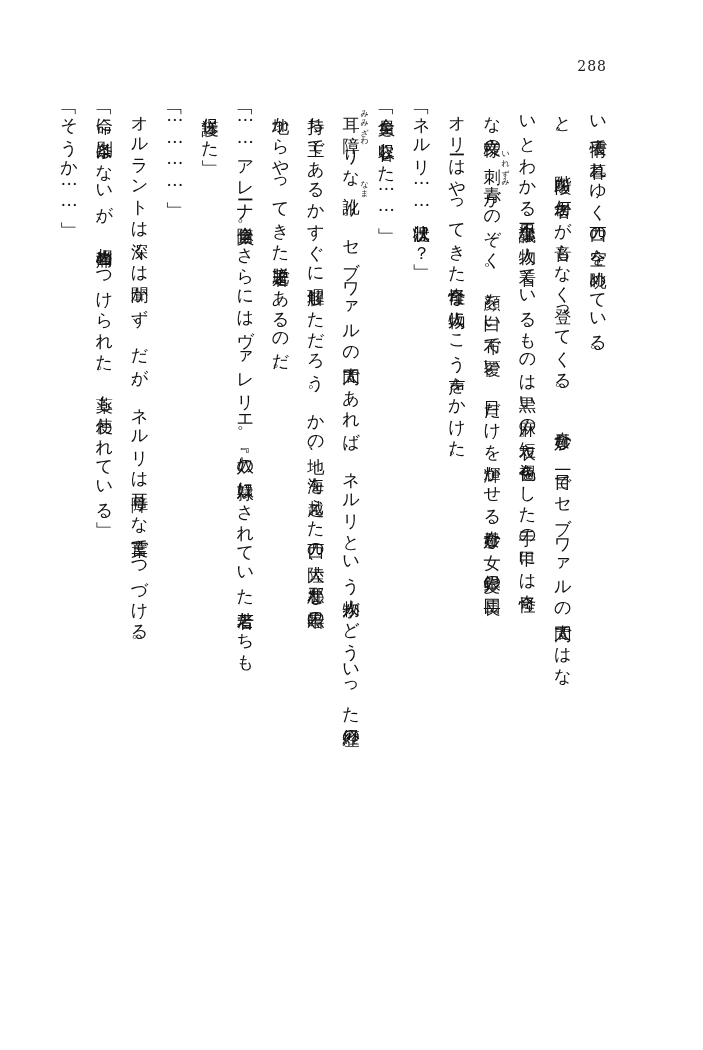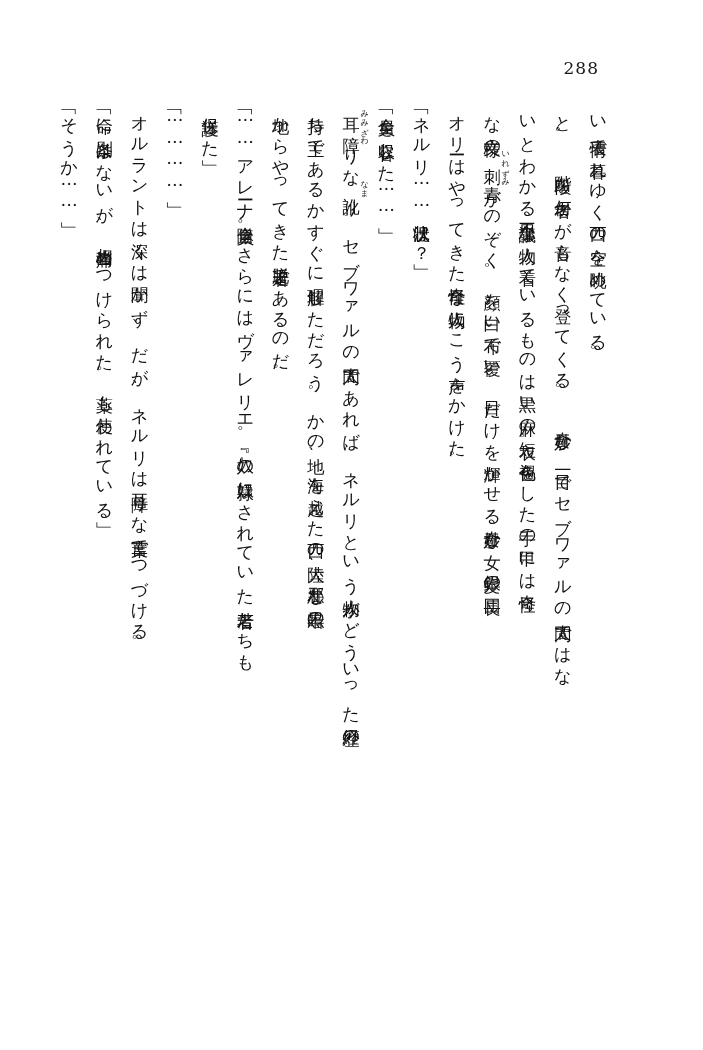--- a/index.html
+++ b/index.html
@@ -20,22 +20,22 @@
     position: absolute;
     left: 0;
     top: 0;
     width: 703px;
     height: 1050px;
   }
 
   .page-number {
     position: absolute;
     top: 58px;
-    right: 104px;
-    font-size: 17px;
+    right: 96px;
+    font-size: 14px;
     letter-spacing: 1px;
     color: #1a1a1a;
     font-family: "DejaVu Serif", "Liberation Serif", serif;
   }
 
   
   .text-block {
     position: absolute;
     top: 104px;
     right: 88px;

